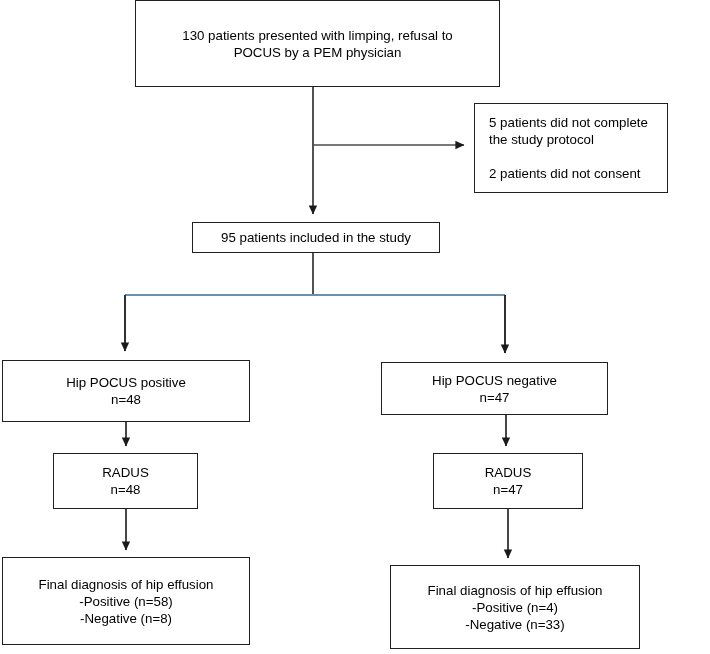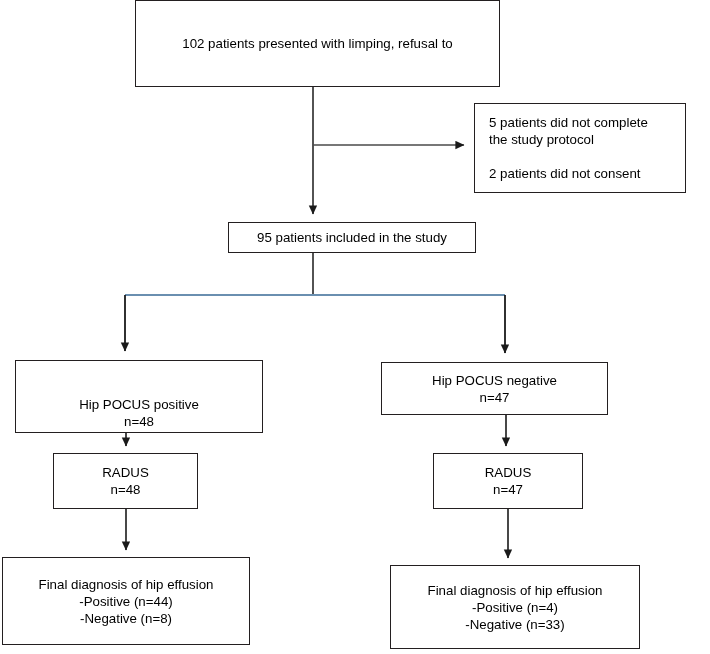--- a/index.html
+++ b/index.html
@@ -83,35 +83,36 @@
     <path d="M126,414 L126,446" stroke="#1a1a1a" stroke-width="1.6" fill="none" marker-end="url(#ah)"></path>
 
     <path d="M506,414 L506,446" stroke="#1a1a1a" stroke-width="1.6" fill="none" marker-end="url(#ah)"></path>
 
     <path d="M126,509 L126,550" stroke="#1a1a1a" stroke-width="1.6" fill="none" marker-end="url(#ah)"></path>
 
     <path d="M508,509 L508,558" stroke="#1a1a1a" stroke-width="1.6" fill="none" marker-end="url(#ah)"></path>
   </svg>
 
   <div class="node" style="left:135px; top:0px; width:365px; height:87px;">
-    <span class="ln">102 patients presented with limping, refusal to</span>
+    <span class="ln">130 patients presented with limping, refusal to</span>
+    <span class="ln">POCUS by a PEM physician</span>
   </div>
 
-  <div class="node left-align" style="left:474px; top:103px; width:212px; height:90px;">
+  <div class="node left-align" style="left:474px; top:103px; width:194px; height:90px;">
     <span class="ln">5 patients did not complete</span>
     <span class="ln">the study protocol</span>
     <span class="ln spacer-line"></span>
     <span class="ln">2 patients did not consent</span>
   </div>
 
-  <div class="node" style="left:192px; top:222px; width:248px; height:31px;margin-left:36px;">
+  <div class="node" style="left:192px; top:222px; width:248px; height:31px;">
     <span class="ln">95 patients included in the study</span>
   </div>
 
-  <div class="node" style="left:15px; top:360px; width:248px; height:73px;justify-content:flex-end;">
+  <div class="node" style="left:2px; top:360px; width:248px; height:62px;">
     <span class="ln">Hip POCUS positive</span>
     <span class="ln">n=48</span>
   </div>
 
   <div class="node" style="left:381px; top:362px; width:227px; height:53px;">
     <span class="ln">Hip POCUS negative</span>
     <span class="ln">n=47</span>
   </div>
 
   <div class="node" style="left:53px; top:453px; width:145px; height:56px;">
@@ -119,21 +120,21 @@
     <span class="ln">n=48</span>
   </div>
 
   <div class="node" style="left:433px; top:453px; width:150px; height:56px;">
     <span class="ln">RADUS</span>
     <span class="ln">n=47</span>
   </div>
 
   <div class="node" style="left:2px; top:557px; width:248px; height:88px;">
     <span class="ln">Final diagnosis of hip effusion</span>
-    <span class="ln">-Positive (n=44)</span>
+    <span class="ln">-Positive (n=58)</span>
     <span class="ln">-Negative (n=8)</span>
   </div>
 
   <div class="node" style="left:390px; top:565px; width:250px; height:84px;">
     <span class="ln">Final diagnosis of hip effusion</span>
     <span class="ln">-Positive (n=4)</span>
     <span class="ln">-Negative (n=33)</span>
   </div>
 
 </div>

